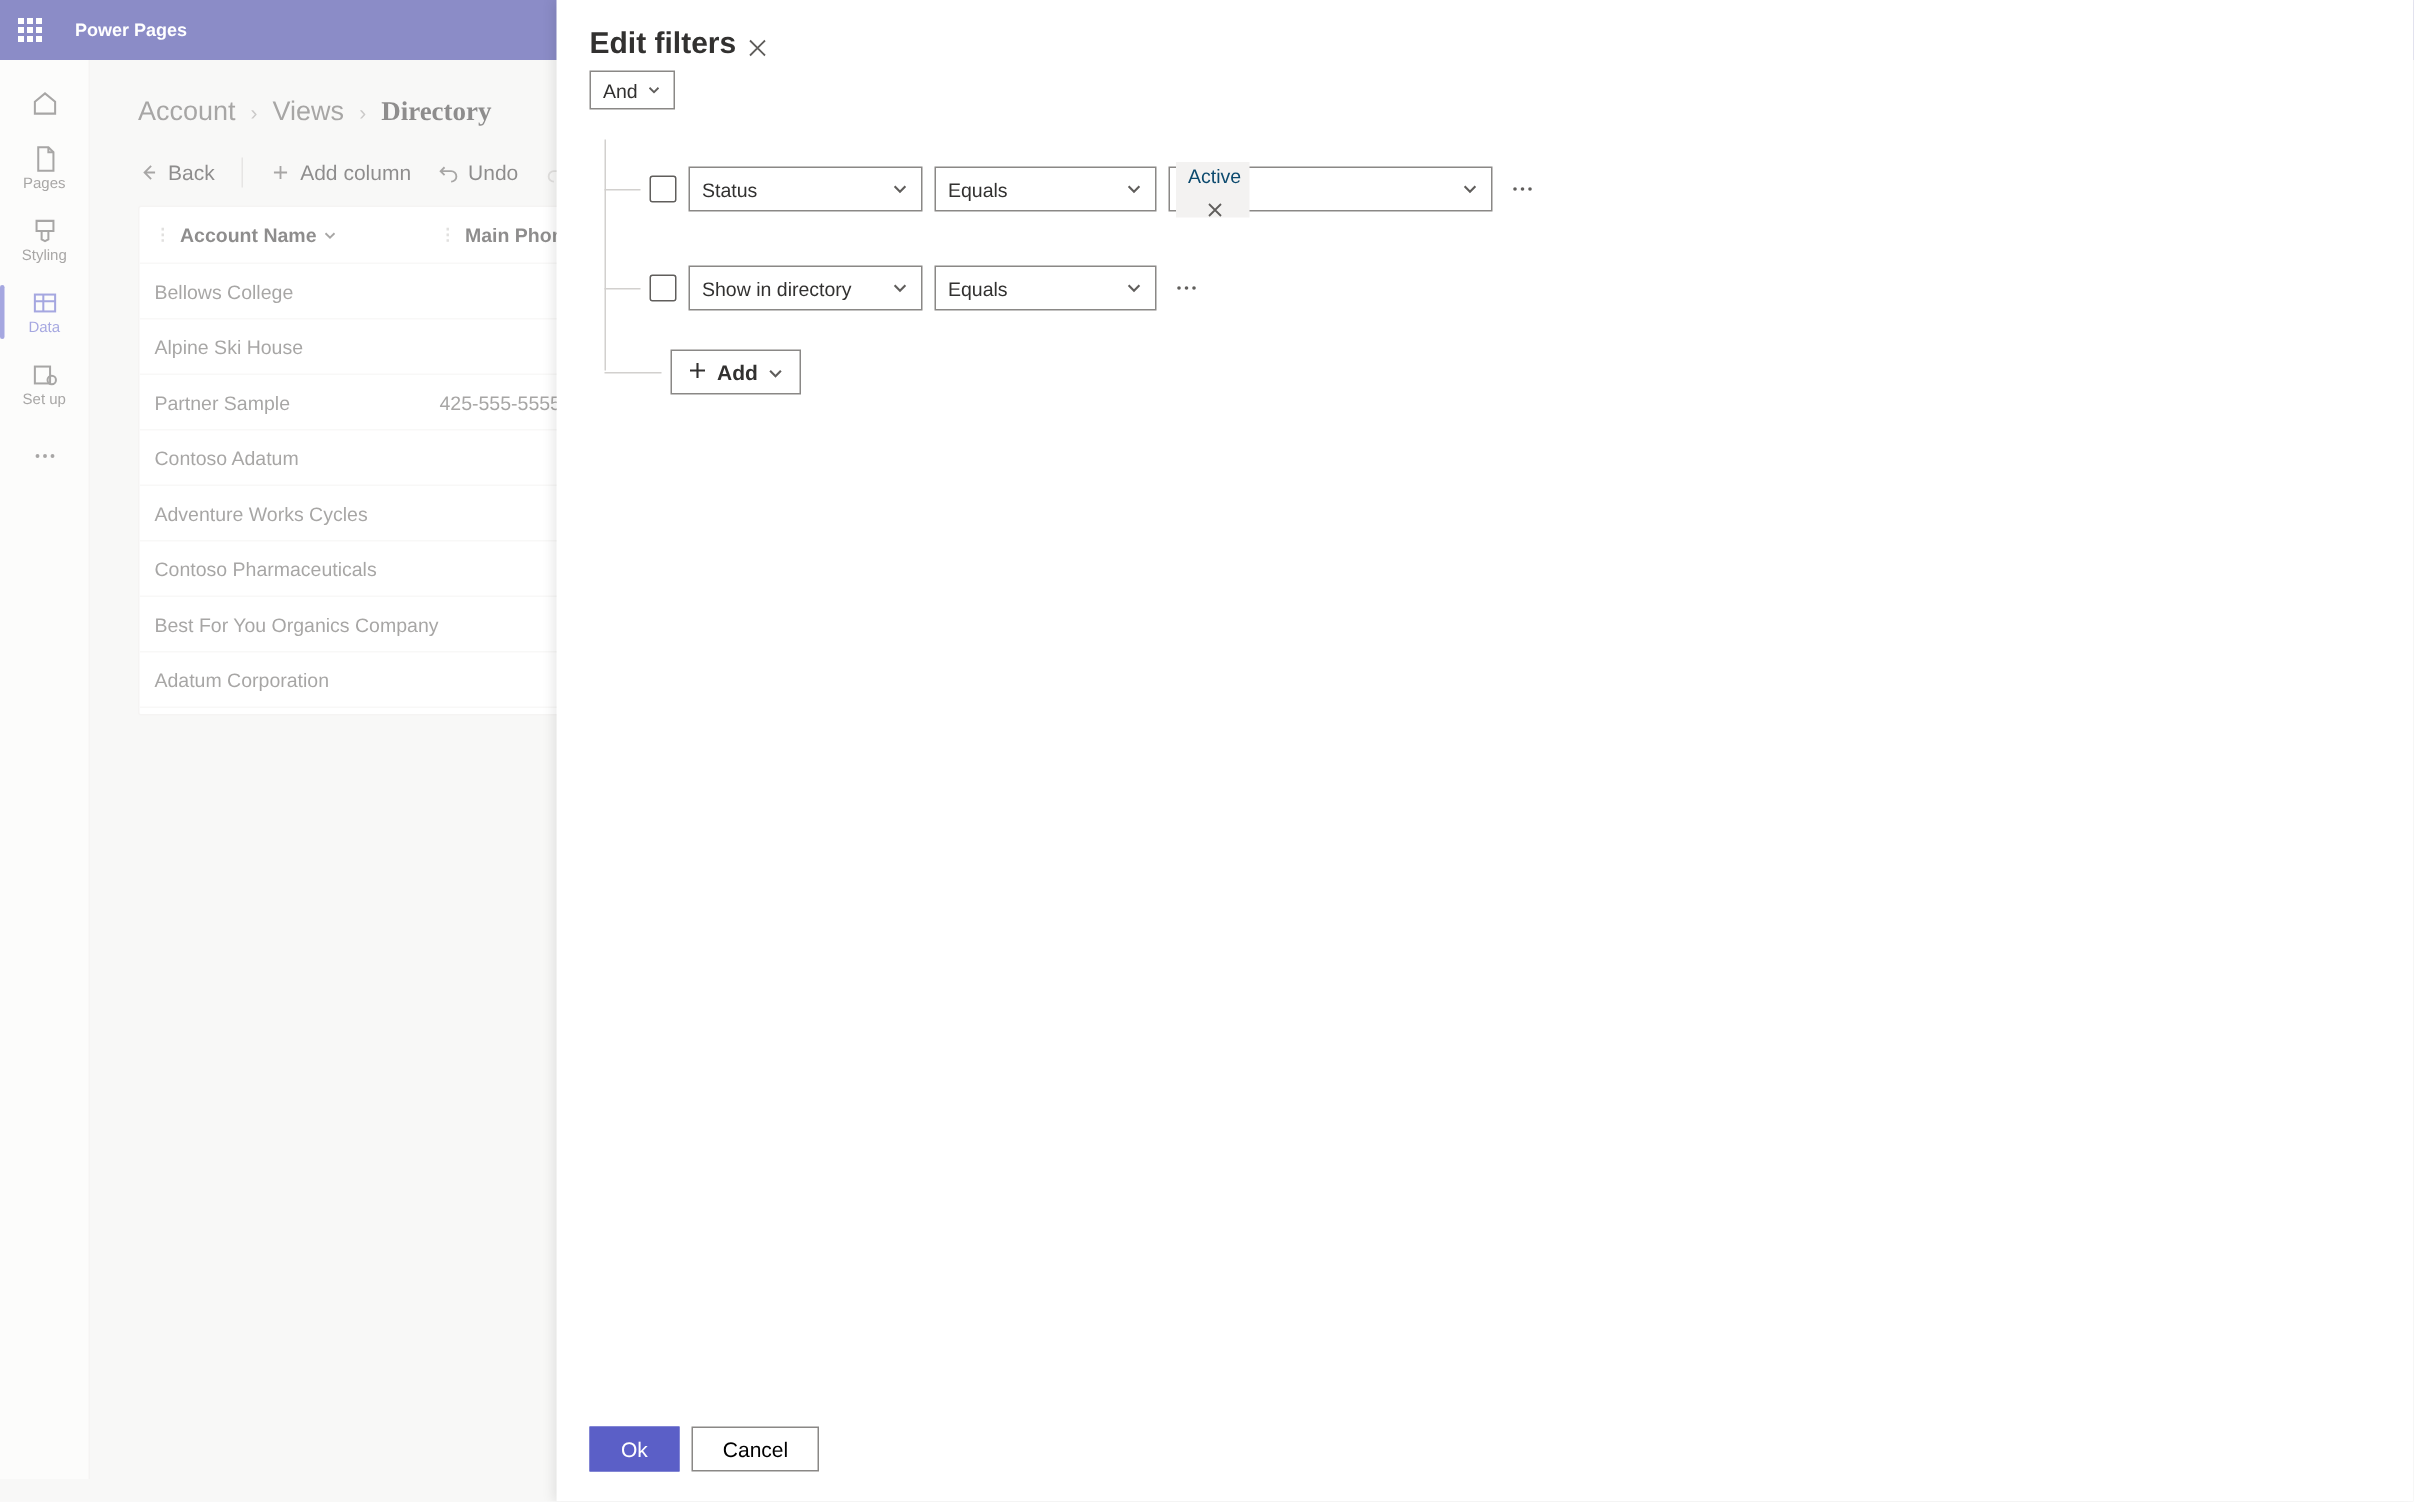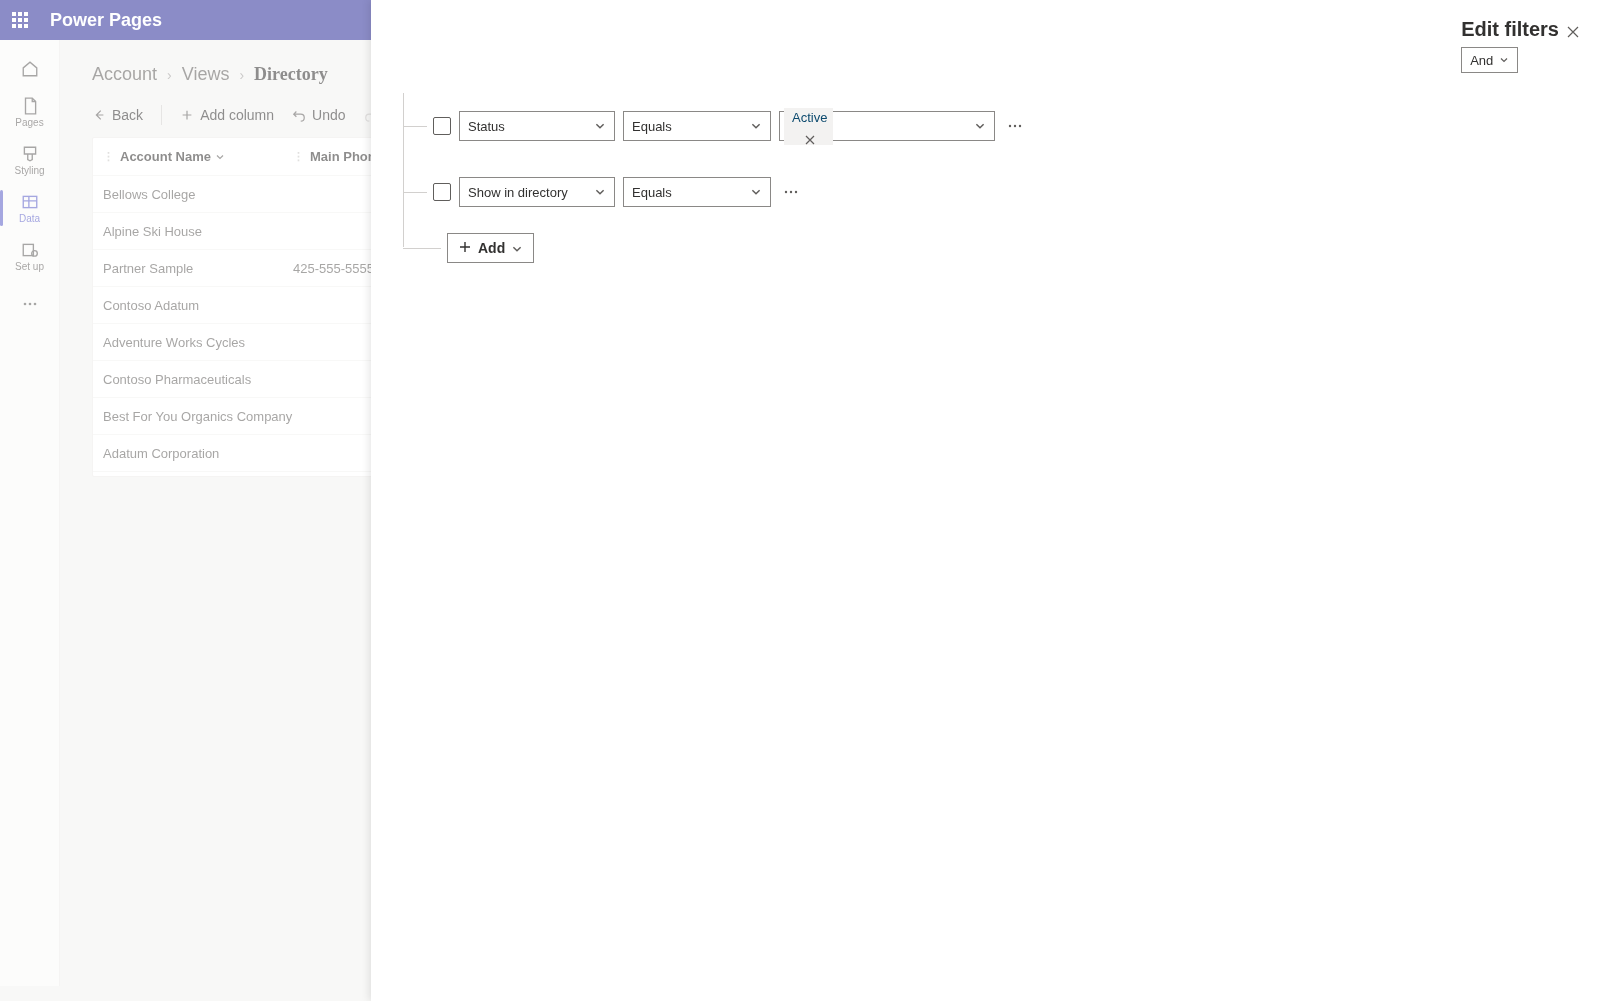--- a/index.html
+++ b/index.html
@@ -26,21 +26,21 @@
   .waffle {
     width: 16px; height: 16px;
     display: grid;
     grid-template-columns: repeat(3, 4px);
     grid-template-rows: repeat(3, 4px);
     gap: 2px;
     margin-right: 22px;
     cursor: pointer;
   }
   .waffle span { background: white; }
-  .app-title { font-size: 18px; font-weight: 600; }
+  .app-title { font-size: 12px; font-weight: 600; }
 
   
   .left-rail {
     position: absolute;
     top: 40px;
     left: 0;
     width: 60px;
     bottom: 15px;
     background: #faf9f8;
     border-right: 1px solid #edebe9;
@@ -164,21 +164,21 @@
     top: 0; right: 0; bottom: 0;
     left: 371px;
     background: white;
     box-shadow: -2px 0 8px rgba(0,0,0,0.1);
     display: flex;
     flex-direction: column;
   }
   .flyout-header {
     padding: 18px 22px 8px 22px;
     display: flex;
-    justify-content: flex-end;
+    justify-content: flex-start;
     align-items: flex-start;
   }
   .flyout-title { font-size: 20px; font-weight: 600; color:#323130; }
   .close-btn {
     width: 28px; height: 28px;
     display:flex; align-items:center; justify-content:center;
     cursor:pointer; color:#605e5c;
   }
   .close-btn svg{width:14px;height:14px;}
 
@@ -604,13 +604,17 @@
             <span>Add</span>
             <span class="chev-sm" style="width:12px;height:12px">
               <svg viewBox="0 0 10 10" fill="none" stroke="#605e5c" stroke-width="1.2">
                 <path d="M2 3.5 5 6.5 8 3.5"></path>
               </svg>
             </span>
           </div></div>
       </div>
   </div>
 
+  <div class="flyout-footer">
+    <button class="btn primary">Ok</button>
+    <button class="btn">Cancel</button>
+  </div>
 </div>
 
 </body></html>

